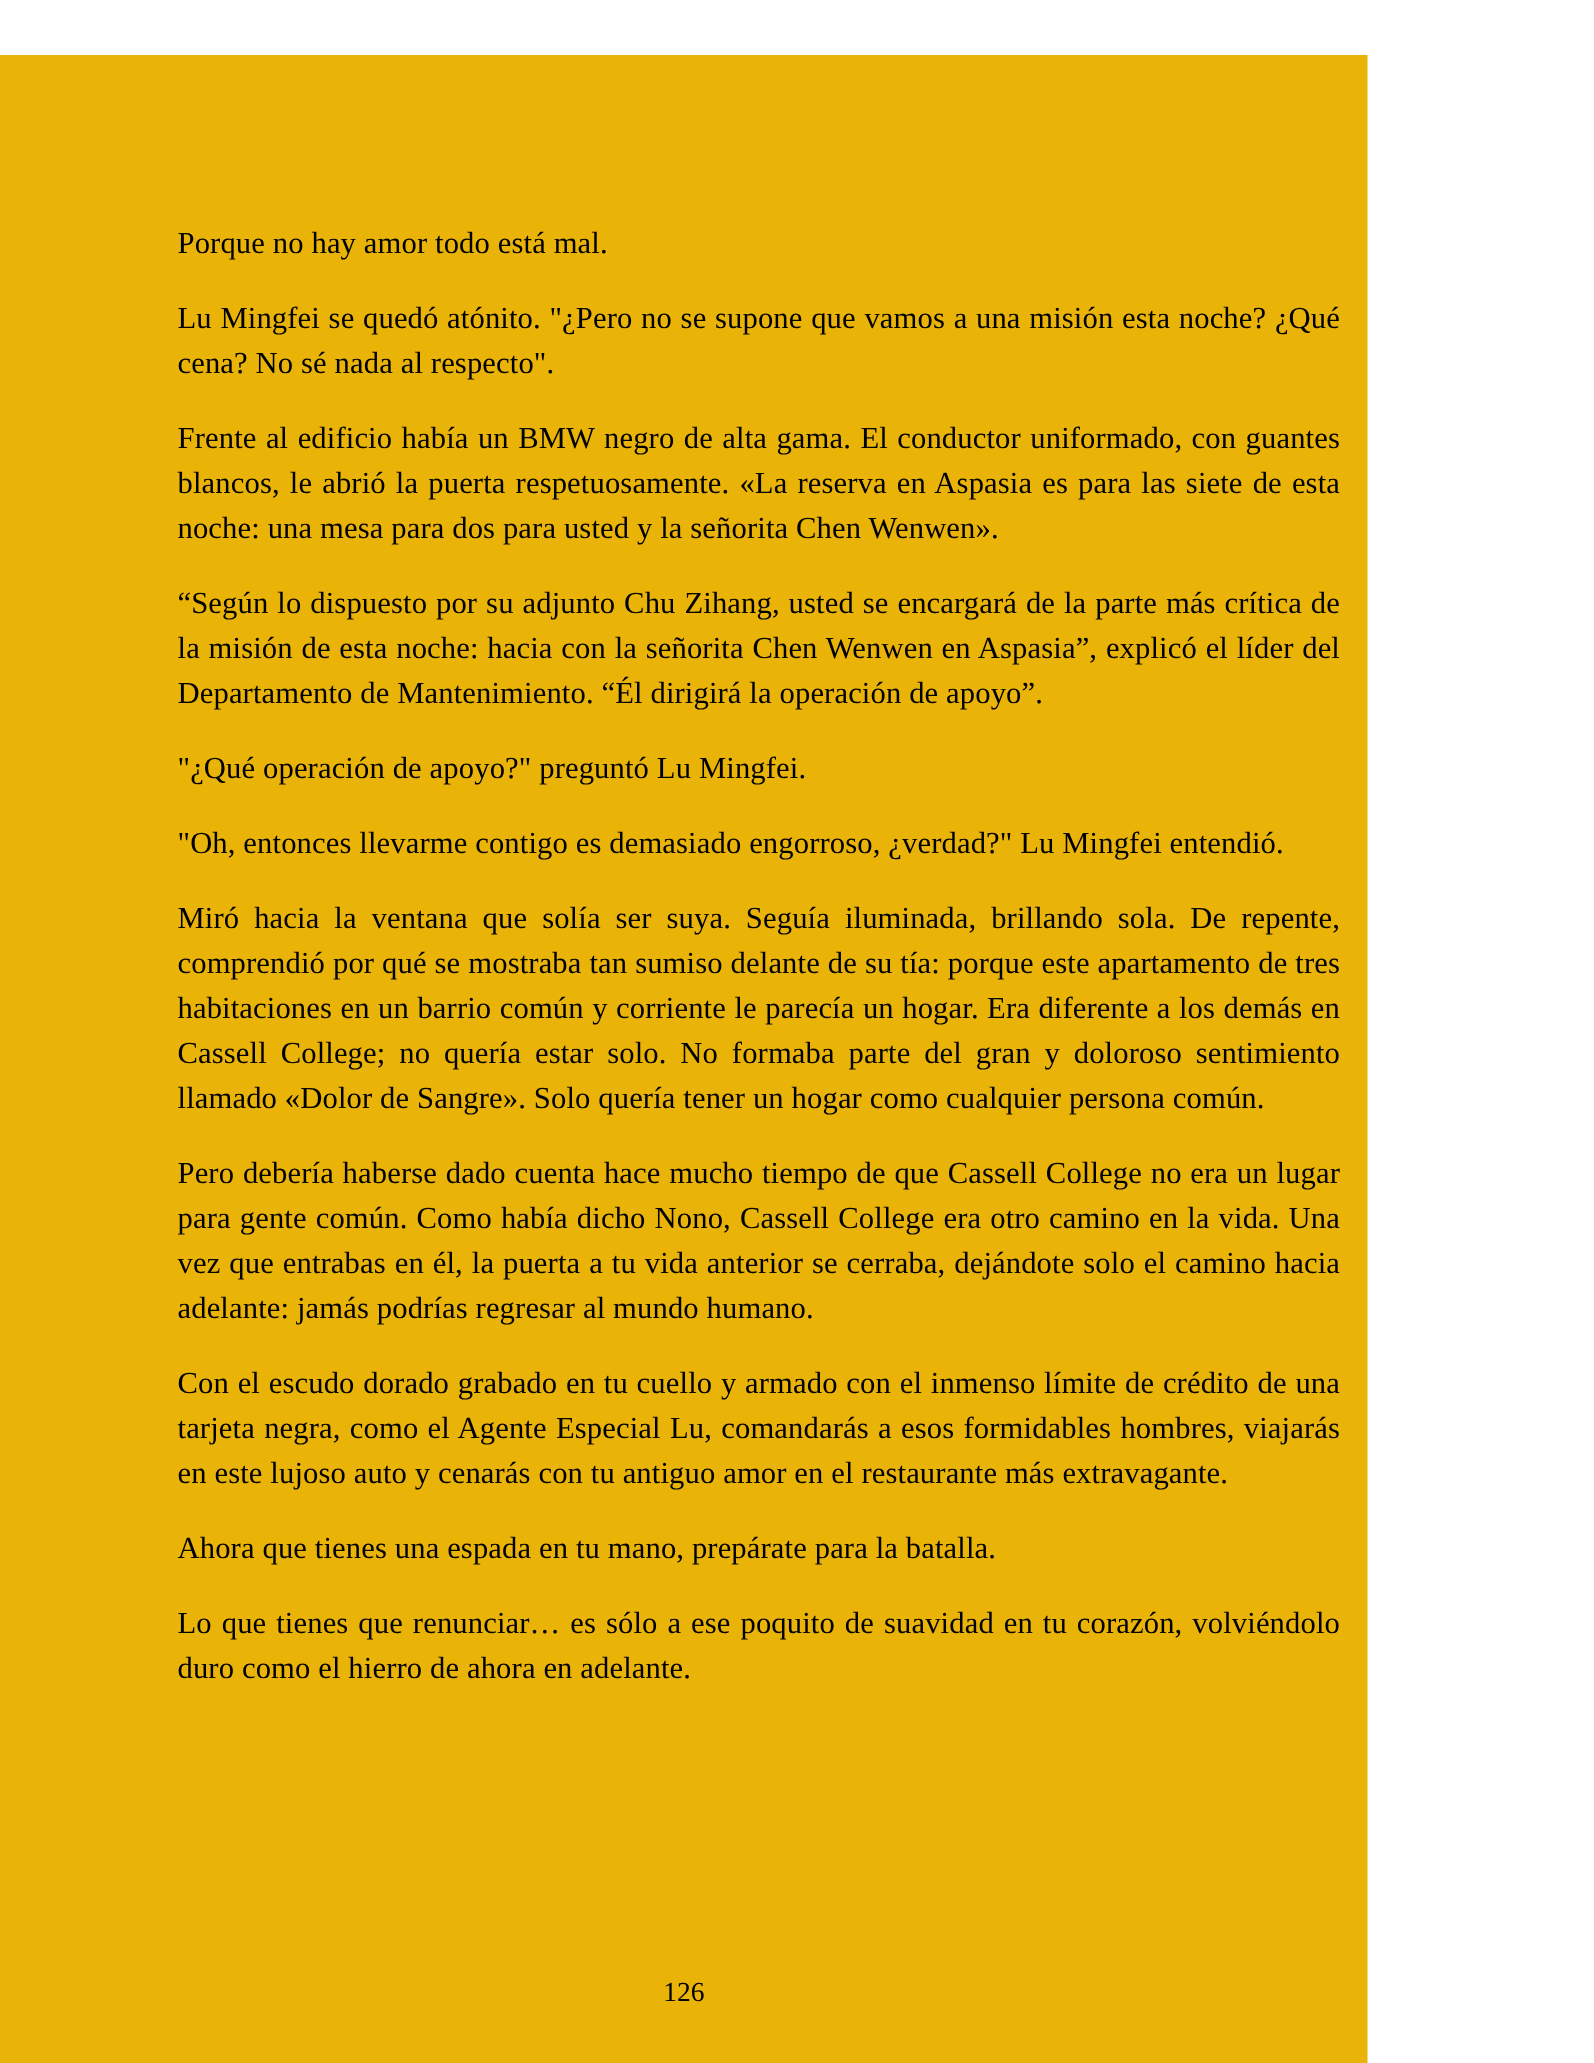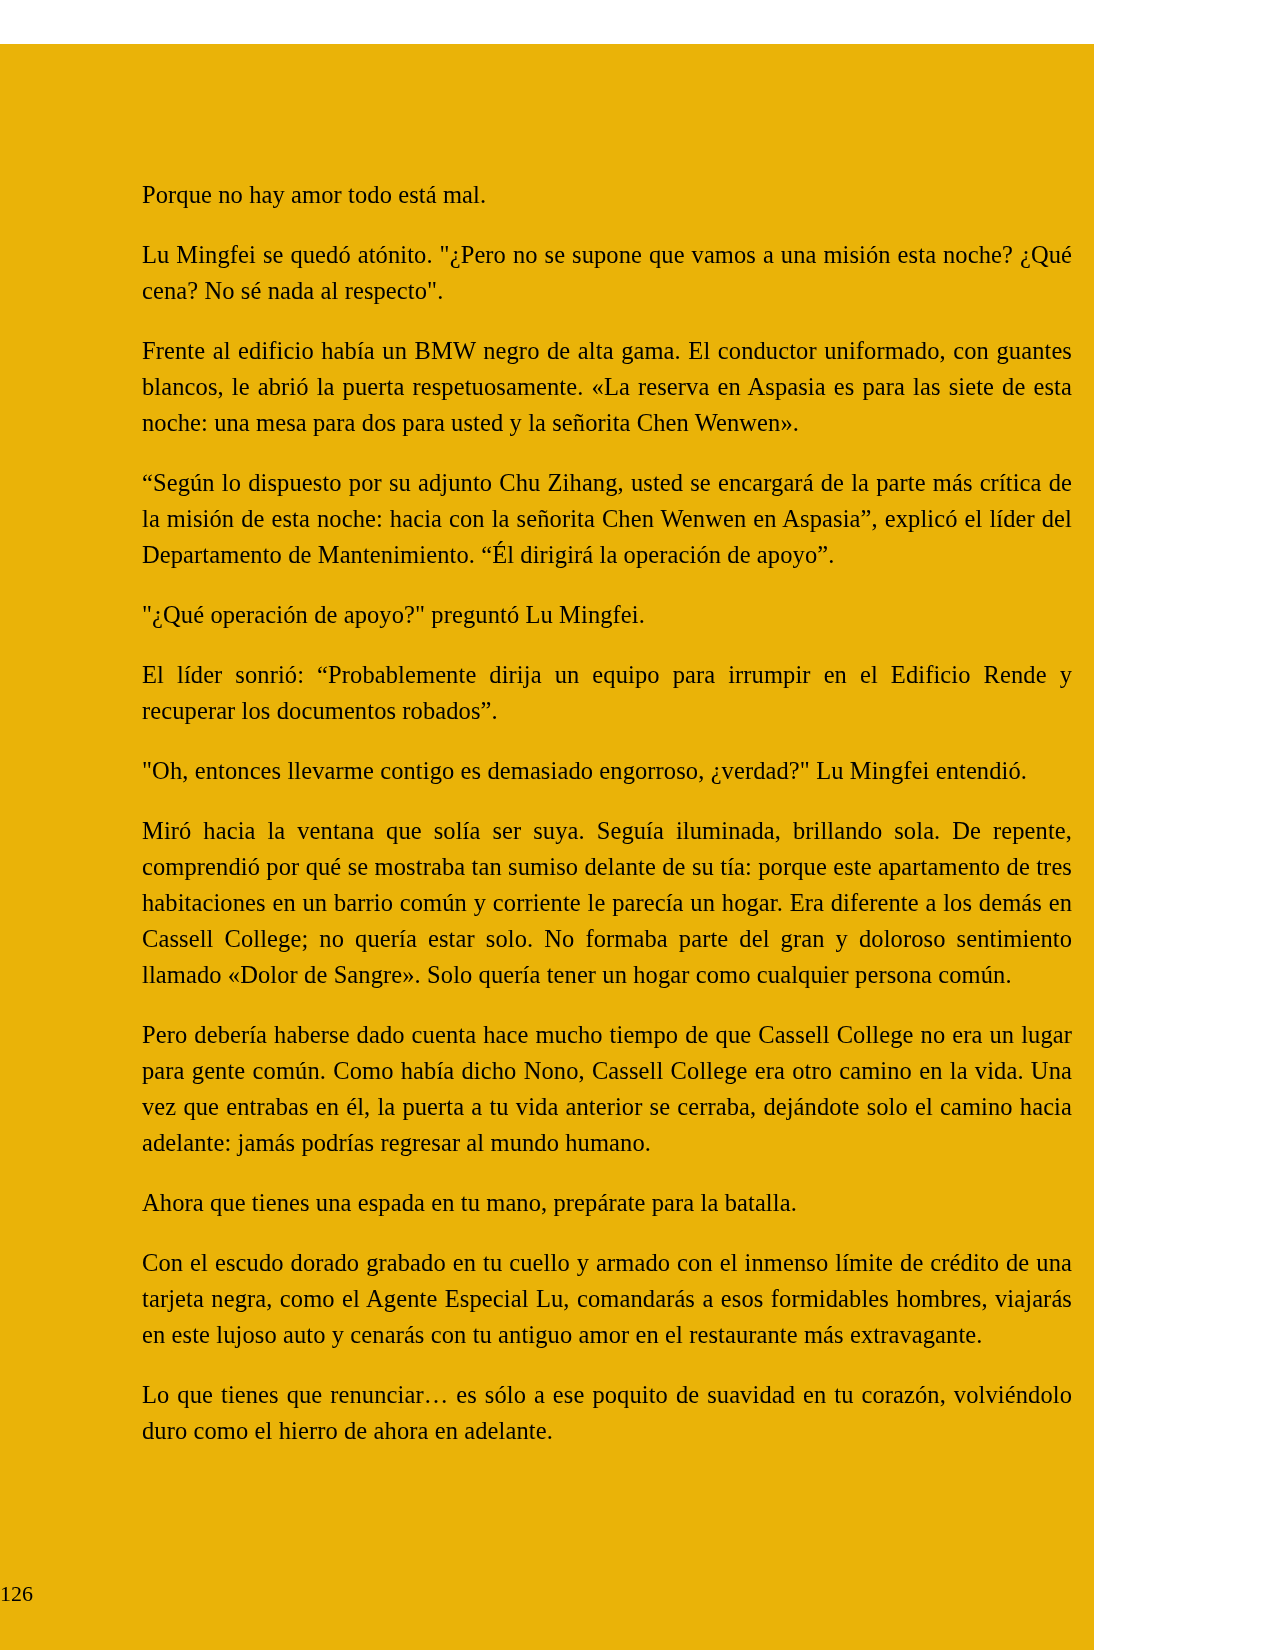--- a/index.html
+++ b/index.html
@@ -34,40 +34,40 @@
     -webkit-font-smoothing: antialiased;
   }
   .para:last-child {
     margin-bottom: 0;
   }
   .page-number {
     position: absolute;
     left: 0;
     right: 0;
     top: 1537px;
+    text-align: center;
     font-family: "Liberation Serif", "DejaVu Serif", serif;
     font-size: 22px;
     color: #000000;
   }
 </style>
 </head>
 <body>
 
 <div class="page">
 
   <div class="content">
     <p class="para">Porque no hay amor todo está mal.</p>
     <p class="para">Lu Mingfei se quedó atónito. "¿Pero no se supone que vamos a una misión esta noche? ¿Qué cena? No sé nada al respecto".</p>
     <p class="para">Frente al edificio había un BMW negro de alta gama. El conductor uniformado, con guantes blancos, le abrió la puerta respetuosamente. «La reserva en Aspasia es para las siete de esta noche: una mesa para dos para usted y la señorita Chen Wenwen».</p>
     <p class="para">“Según lo dispuesto por su adjunto Chu Zihang, usted se encargará de la parte más crítica de la misión de esta noche: hacia con la señorita Chen Wenwen en Aspasia”, explicó el líder del Departamento de Mantenimiento. “Él dirigirá la operación de apoyo”.</p>
     <p class="para">"¿Qué operación de apoyo?" preguntó Lu Mingfei.</p>
-    <p class="para">El líder sonrió: “Probablemente dirija un equipo para irrumpir en el Edificio Rende y recuperar los documentos robados”.</p>
     <p class="para">"Oh, entonces llevarme contigo es demasiado engorroso, ¿verdad?" Lu Mingfei entendió.</p>
     <p class="para">Miró hacia la ventana que solía ser suya. Seguía iluminada, brillando sola. De repente, comprendió por qué se mostraba tan sumiso delante de su tía: porque este apartamento de tres habitaciones en un barrio común y corriente le parecía un hogar. Era diferente a los demás en Cassell College; no quería estar solo. No formaba parte del gran y doloroso sentimiento llamado «Dolor de Sangre». Solo quería tener un hogar como cualquier persona común.</p>
     <p class="para">Pero debería haberse dado cuenta hace mucho tiempo de que Cassell College no era un lugar para gente común. Como había dicho Nono, Cassell College era otro camino en la vida. Una vez que entrabas en él, la puerta a tu vida anterior se cerraba, dejándote solo el camino hacia adelante: jamás podrías regresar al mundo humano.</p>
+    <p class="para">Con el escudo dorado grabado en tu cuello y armado con el inmenso límite de crédito de una tarjeta negra, como el Agente Especial Lu, comandarás a esos formidables hombres, viajarás en este lujoso auto y cenarás con tu antiguo amor en el restaurante más extravagante.</p>
     <p class="para">Ahora que tienes una espada en tu mano, prepárate para la batalla.</p>
-    <p class="para">Con el escudo dorado grabado en tu cuello y armado con el inmenso límite de crédito de una tarjeta negra, como el Agente Especial Lu, comandarás a esos formidables hombres, viajarás en este lujoso auto y cenarás con tu antiguo amor en el restaurante más extravagante.</p>
     <p class="para">Lo que tienes que renunciar… es sólo a ese poquito de suavidad en tu corazón, volviéndolo duro como el hierro de ahora en adelante.</p>
   </div>
 
   <div class="page-number">126</div>
 
 </div>
 
 </body></html>

